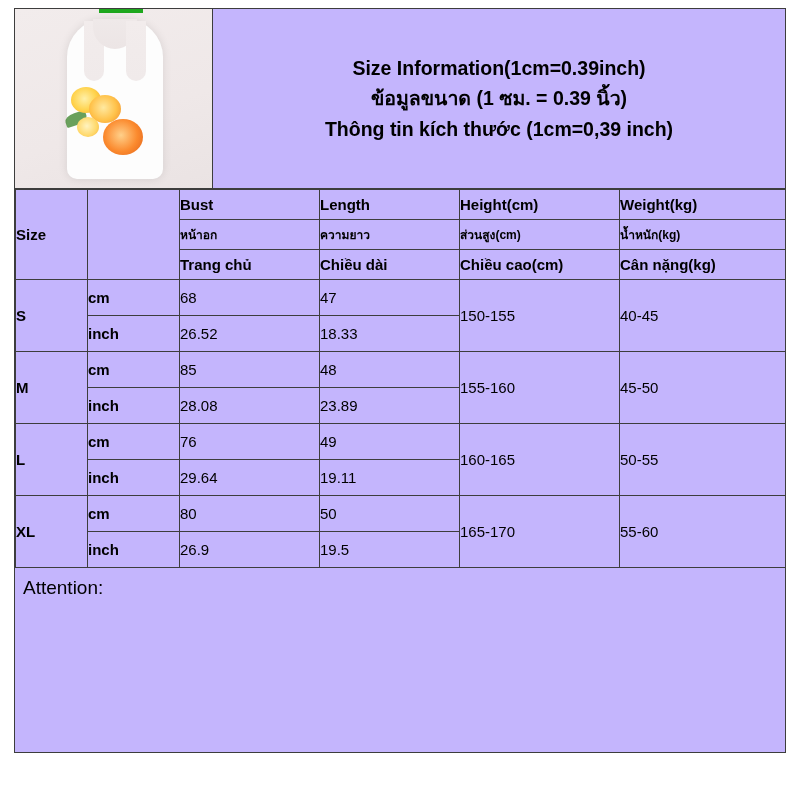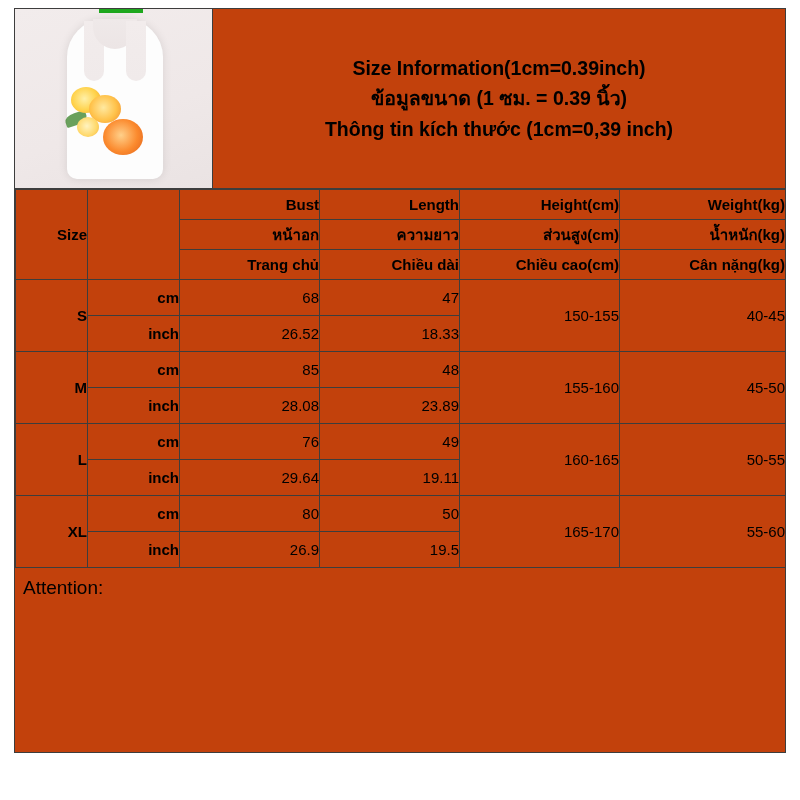--- a/index.html
+++ b/index.html
@@ -20,21 +20,21 @@
     height: 800px;
     background: #ffffff;
     box-sizing: border-box;
   }
   .sheet {
     position: absolute;
     left: 14px;
     top: 8px;
     width: 772px;
     height: 745px;
-    background: #c2410c;
+    background: #c4b5fd;
     border: 1px solid #3d3d3d;
     box-sizing: border-box;
   }
 
   
   .top {
     display: flex;
     height: 180px;
     border-bottom: 1px solid #3d3d3d;
     box-sizing: border-box;
@@ -124,21 +124,21 @@
   }
 
   
   table.size {
     width: 100%;
     border-collapse: collapse;
     table-layout: fixed;
   }
   table.size td {
     border: 1px solid #3d3d3d;
-    text-align: right;
+    text-align: left;
     vertical-align: middle;
     font-size: 15px;
     padding: 0;
     box-sizing: border-box;
   }
   .col-size  { width: 72px; }
   .col-unit  { width: 92px; }
   .col-bust  { width: 140px; }
   .col-len   { width: 140px; }
   .col-hei   { width: 160px; }
@@ -146,21 +146,21 @@
 
   .hdr-size {
     font-size: 26px;
     font-weight: bold;
   }
   .hdr-cell {
     font-weight: bold;
     font-size: 15.5px;
     height: 30px;
   }
-  .hdr-cell.th { font-size: 15px; }
+  .hdr-cell.th { font-size: 12px; }
   .unit-cell {
     font-weight: bold;
     font-size: 14.5px;
     height: 36px;
   }
   .val-cell {
     font-size: 15.5px;
     height: 36px;
   }
   .size-cell {

